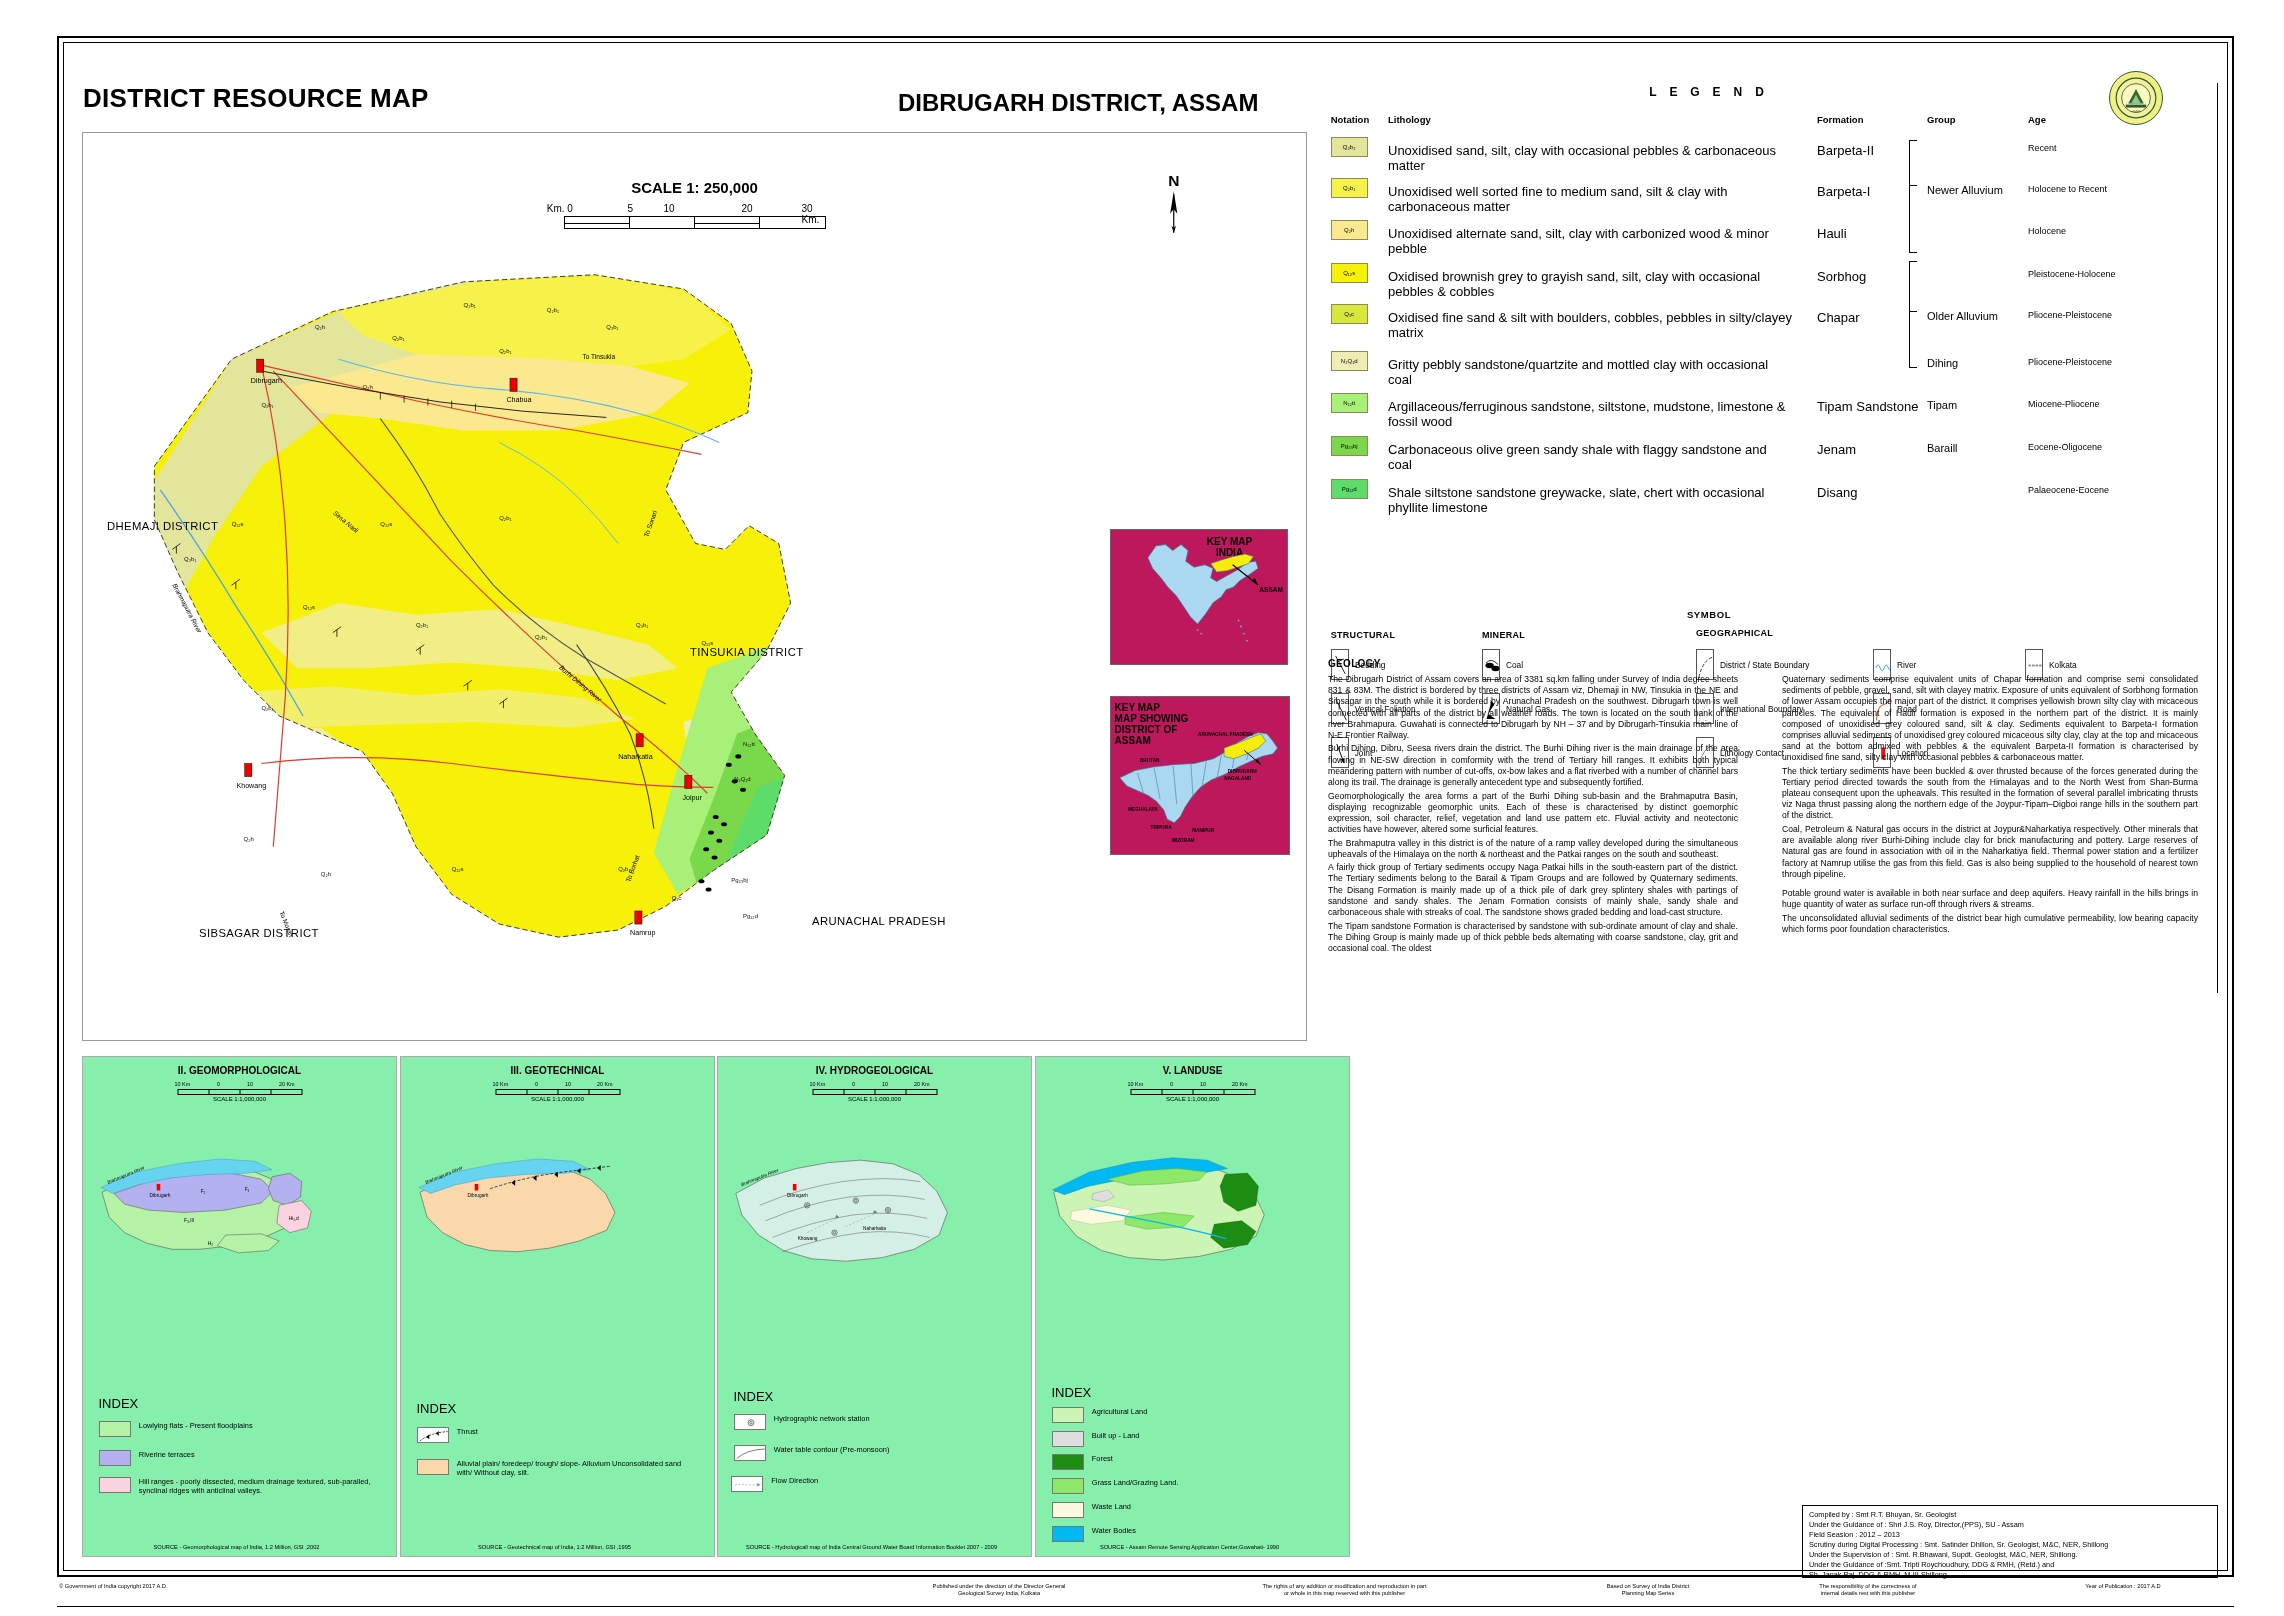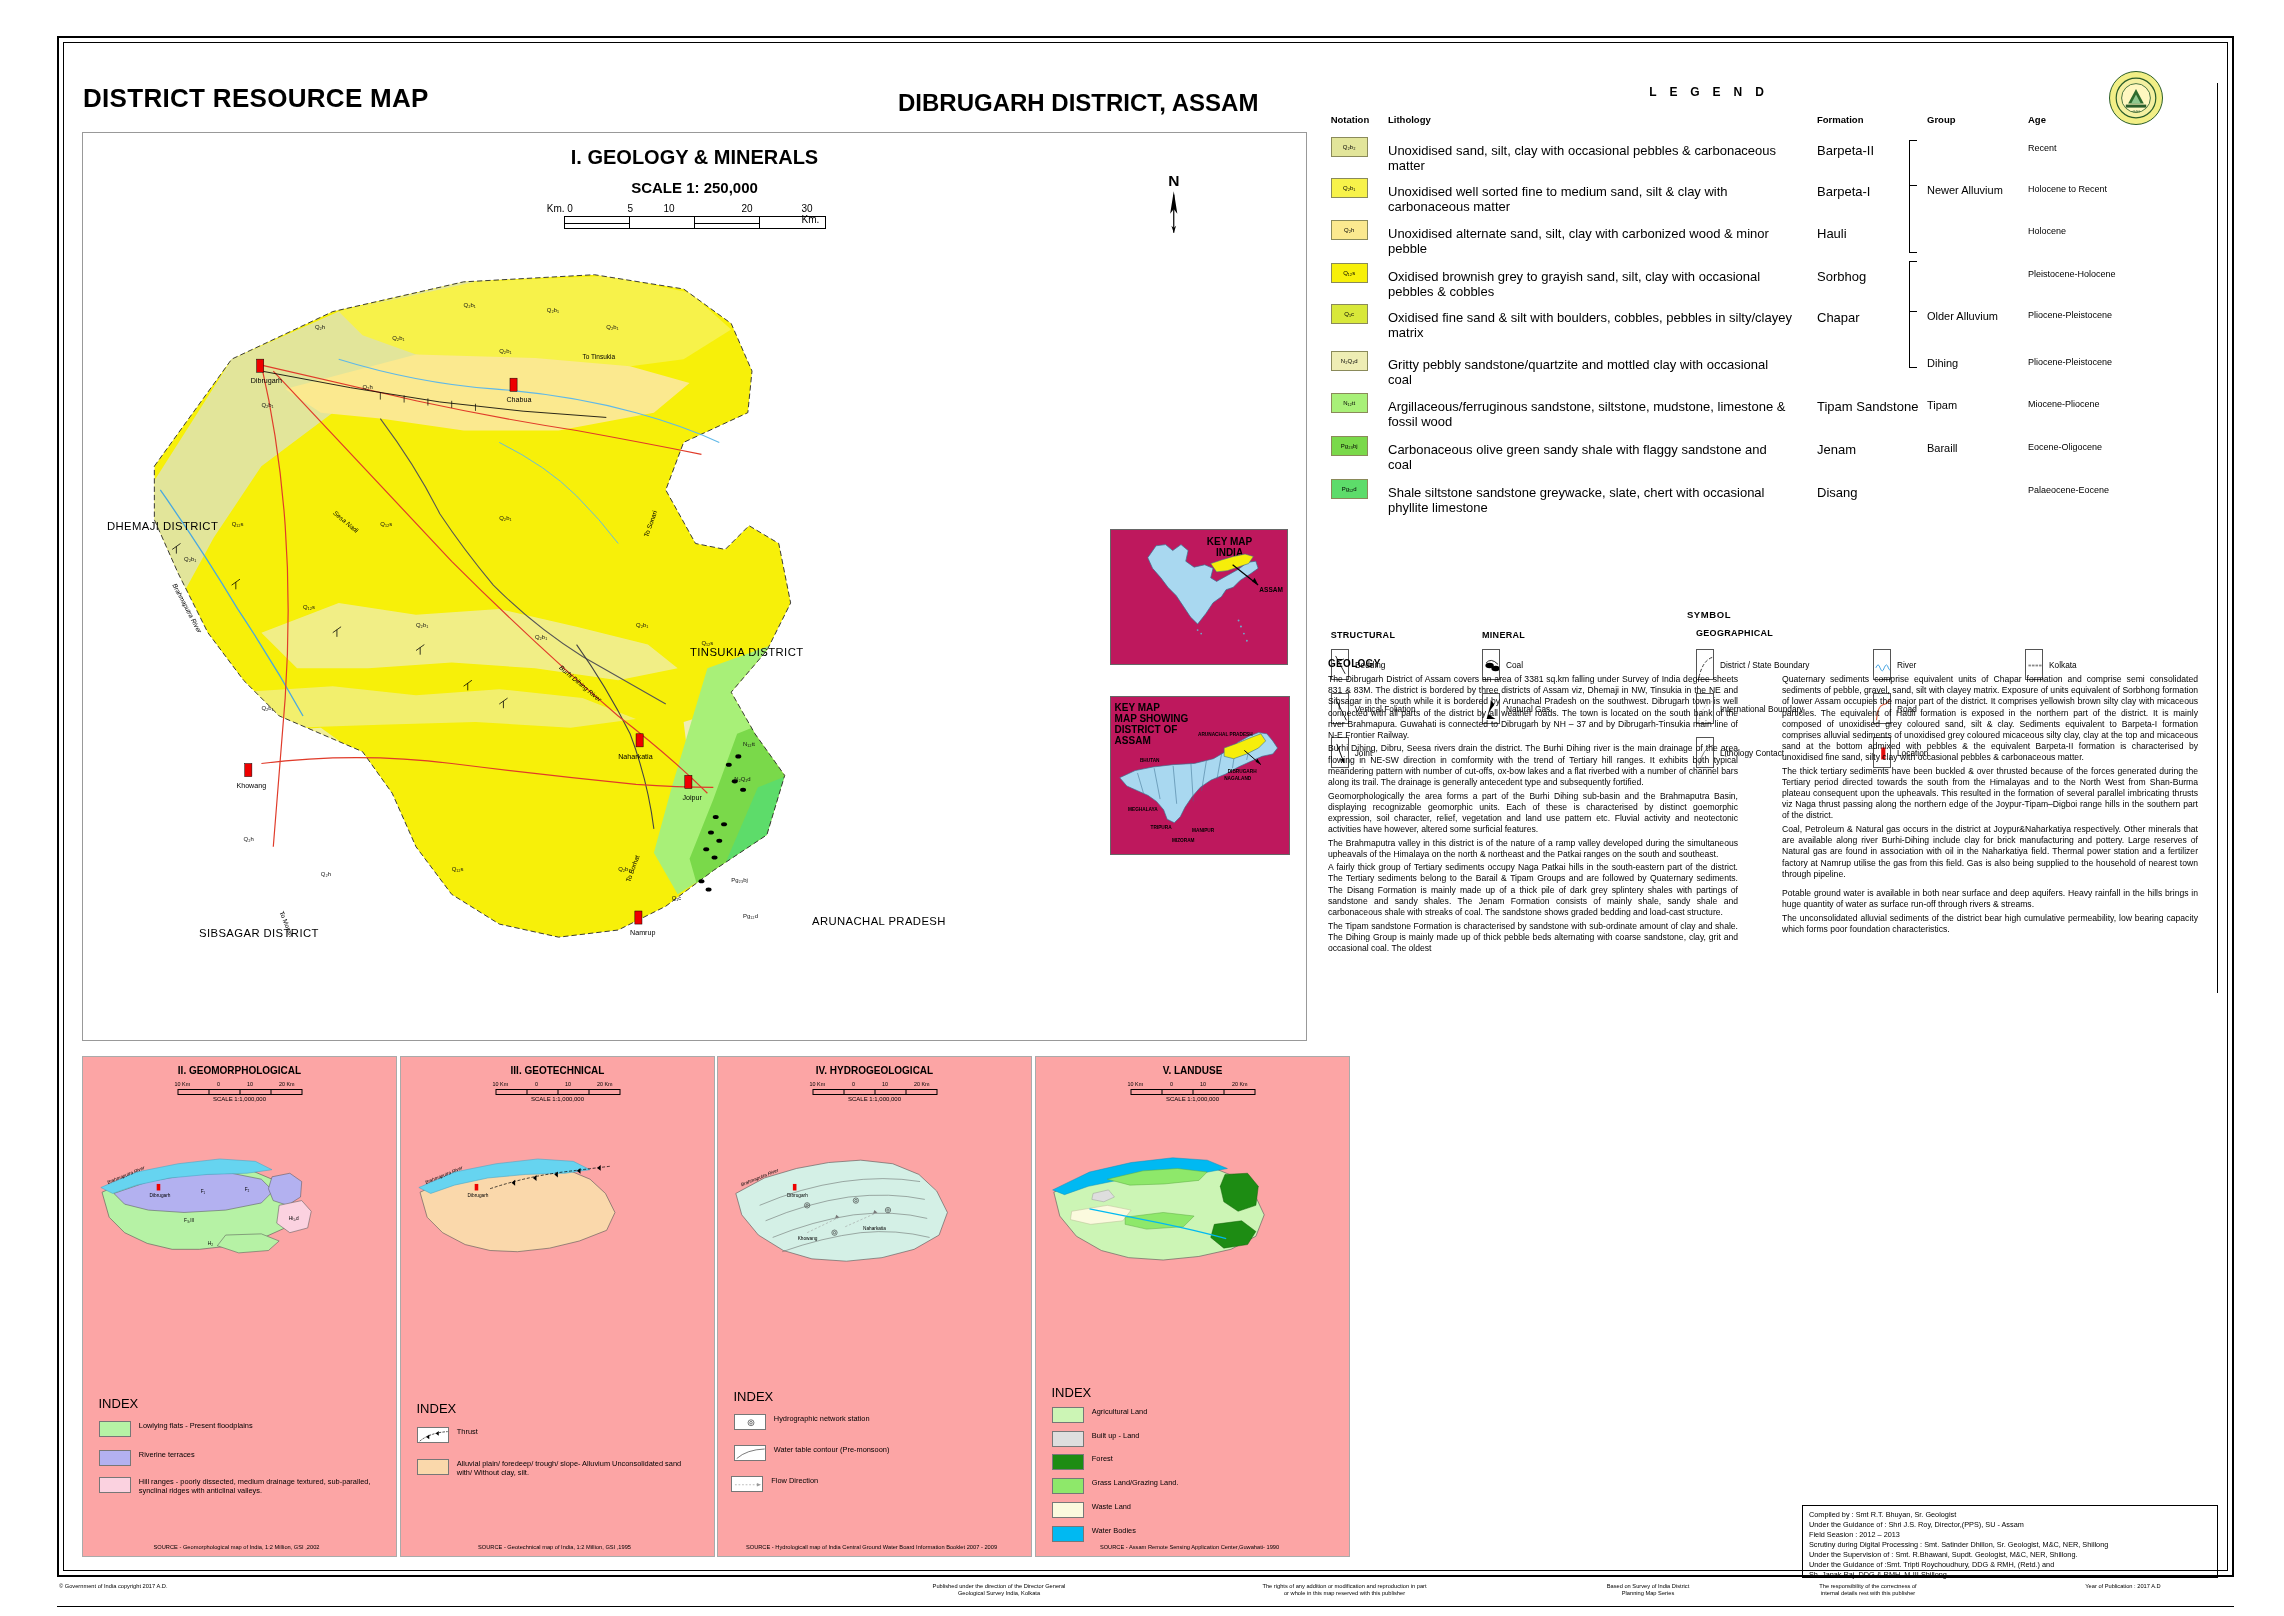--- a/index.html
+++ b/index.html
@@ -143,21 +143,21 @@
     font-size:8.6px; line-height:1.30; text-align:justify;
   }
   #geo-col-1 { left:1328px; width:410px; }
   #geo-col-2 { left:1782px; width:416px; }
   .geo-col p { margin:0 0 2.4px 0; }
 
   
   .submap {
     position:absolute; top:1056px;
     width:315px; height:501px;
-    border:1.2px solid #aaa; background:#fca5a5; overflow:hidden;
+    border:1.2px solid #aaa; background:#86efac; overflow:hidden;
   }
   #sub1 { left:82px; }
   #sub2 { left:400px; }
   #sub3 { left:717px; }
   #sub4 { left:1035px; }
   .sm-title {
     position:absolute; left:0; right:0; top:8.3px;
     text-align:center; font-size:10px; font-weight:bold;
   }
   .sm-scalewrap { position:absolute; left:50%; transform:translateX(-50%); top:24px; width:125px; }
@@ -218,21 +218,20 @@
     <circle cx="35" cy="35" r="33" fill="#f4f0a0" stroke="#2b5e2b" stroke-width="2"></circle>
     <circle cx="35" cy="35" r="24" fill="#fff7c0" stroke="#2b5e2b" stroke-width="1.4"></circle>
     <path d="M22 44 L35 20 L48 44 Z" fill="#2e6b2e"></path>
     <path d="M27 44 L35 29 L43 44 Z" fill="#8fc78f"></path>
     <rect x="18" y="46" width="34" height="5" fill="#2b5e2b"></rect>
     <text x="35" y="60" font-size="7" text-anchor="middle" fill="#2b5e2b" font-family="Liberation Sans, sans-serif">GSI</text>
   </svg>
 </div>
 
 <div id="main-map">
-  <div id="map-title">I. GEOLOGY &amp; MINERALS</div>
   <div id="map-scale-label">SCALE 1: 250,000</div>
 
   <div id="scalebar-wrap">
     <div class="sb-nums">
       <span style="left:-16.7px">Km. 0</span>
       <span style="left:64px">5</span>
       <span style="left:100px">10</span>
       <span style="left:178px">20</span>
       <span style="left:238px">30 Km.</span>
     </div>

